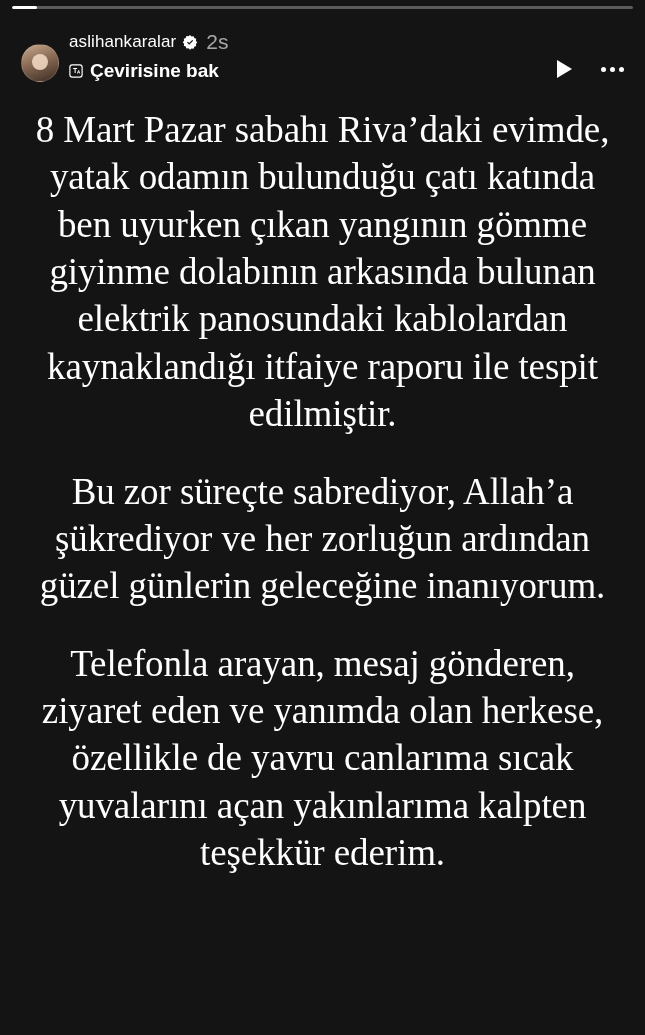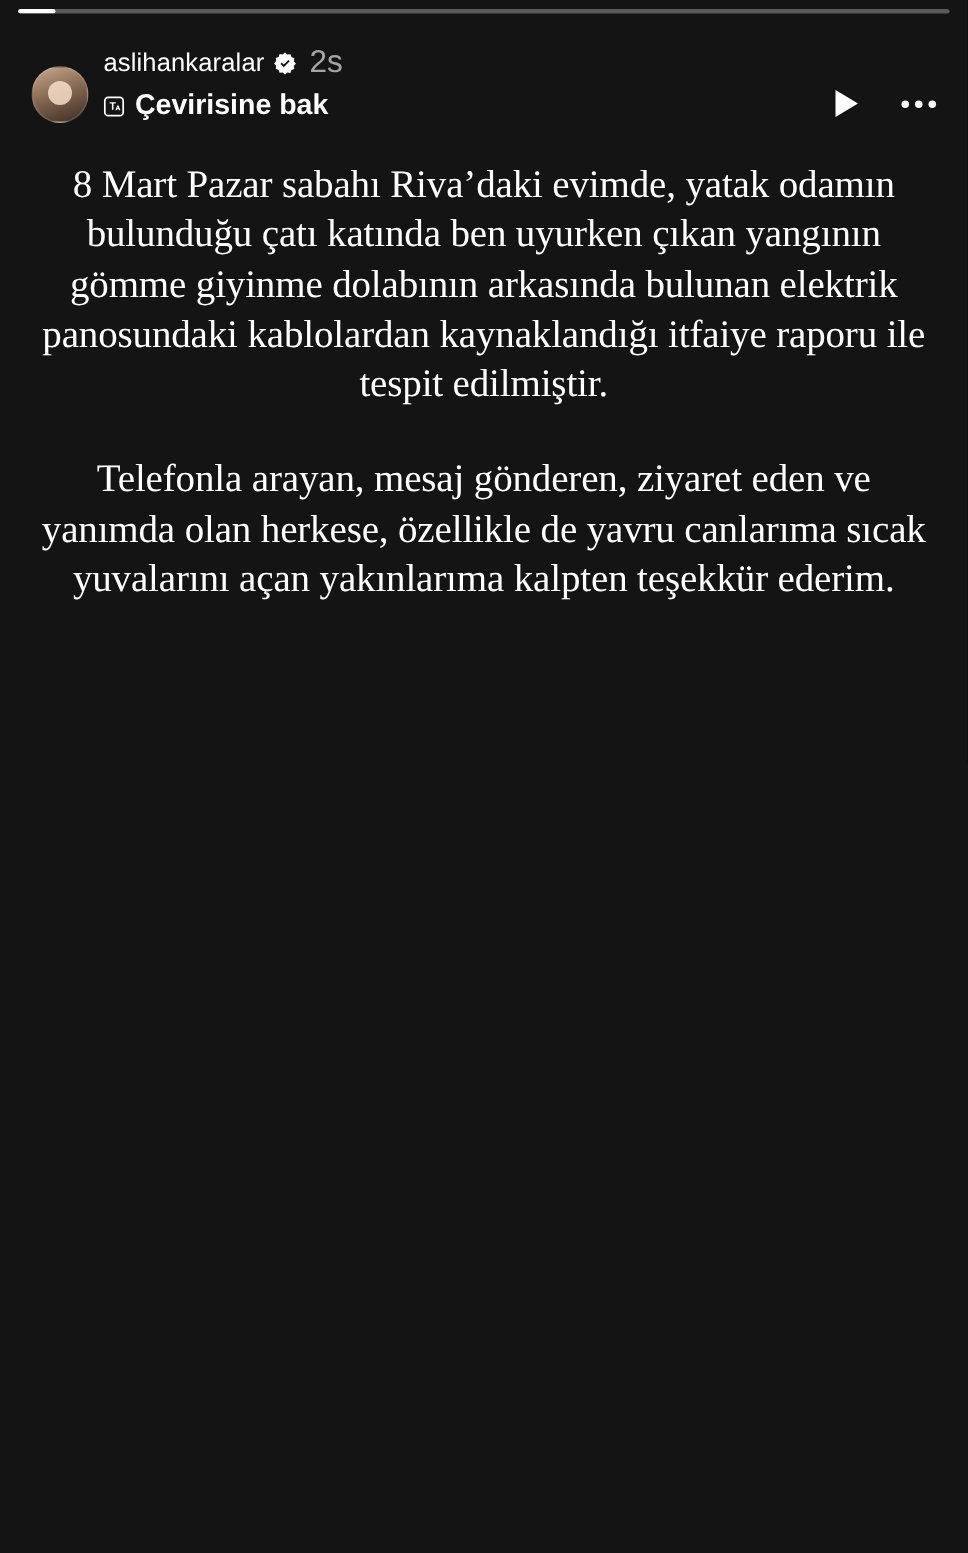--- a/index.html
+++ b/index.html
@@ -148,21 +148,21 @@
     right: 0;
     bottom: 0;
     padding: 10px 24px 18px 24px;
     display: flex;
     flex-direction: column;
     justify-content: flex-start;
   }
   .para {
     color: #ffffff;
     font-family: "Liberation Serif", serif;
-    font-size: 26px;
+    font-size: 37px;
     line-height: 1.28;
     text-align: center;
     letter-spacing: -0.1px;
     margin-bottom: 30px;
   }
   .para:last-child { margin-bottom: 0; font-family: Liberation Serif, serif; }
 </style>
 </head>
 <body>
 
@@ -203,16 +203,17 @@
             <span></span>
             <span></span>
             <span></span>
           </div>
       </div>
     </div>
   </div>
 
   <div class="body">
     <p class="para">8 Mart Pazar sabahı Riva’daki evimde, yatak odamın bulunduğu çatı katında ben uyurken çıkan yangının gömme giyinme dolabının arkasında bulunan elektrik panosundaki kablolardan kaynaklandığı itfaiye raporu ile tespit edilmiştir.</p>
+    <p class="para">Bu zor süreçte sabrediyor, Allah’a şükrediyor ve her zorluğun ardından güzel günlerin geleceğine inanıyorum.</p>
     <p class="para">Telefonla arayan, mesaj gönderen, ziyaret eden ve yanımda olan herkese, özellikle de yavru canlarıma sıcak yuvalarını açan yakınlarıma kalpten teşekkür ederim.</p>
   </div>
 
 </div>
 
 </body></html>

